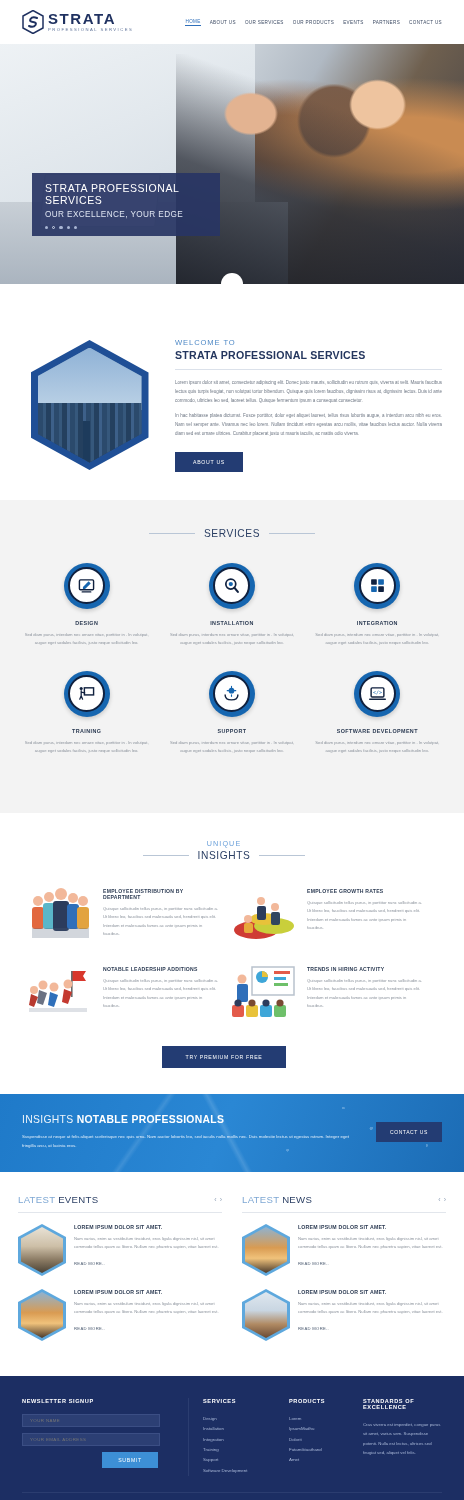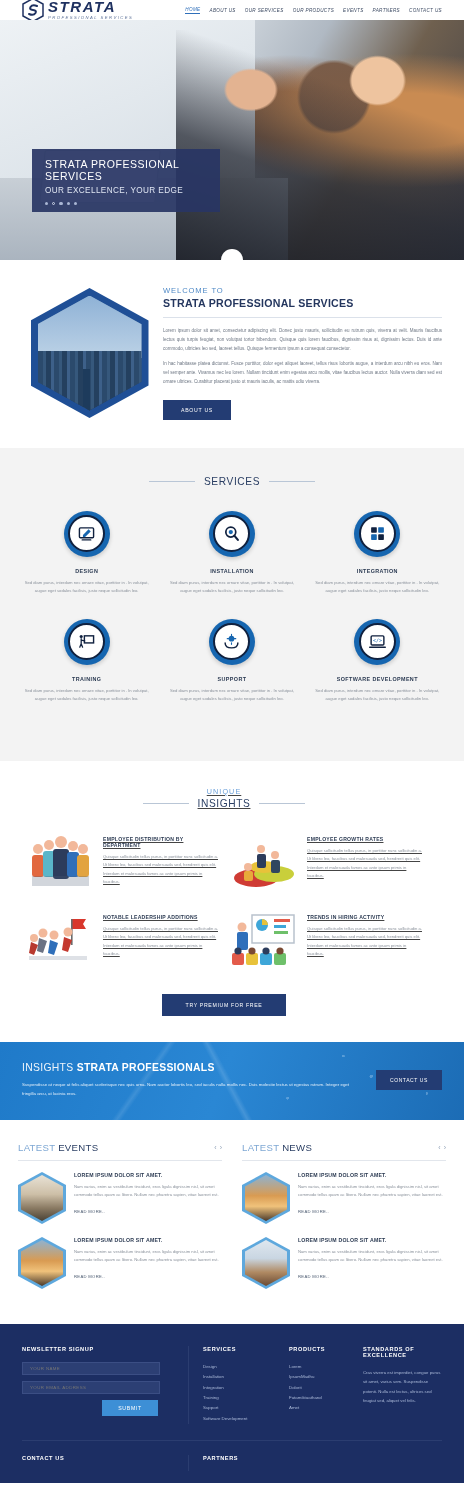--- a/index.html
+++ b/index.html
@@ -6,21 +6,21 @@
   html,body{width:464px;}
   body{
     font-family:"Liberation Sans", sans-serif;
     background:#ffffff;
     color:#444;
     -webkit-font-smoothing:antialiased;
   }
   .page{width:464px;position:relative;overflow:hidden;}
 
   
-  .header{height:20px;background:#fff;display:flex;align-items:center;padding:0 22px;font-style:italic;}
+  .header{height:44px;background:#fff;display:flex;align-items:center;padding:0 22px;}
   .logo{display:flex;align-items:center;gap:4px;}
   .logo-mark{width:22px;height:24px;position:relative;flex:none;}
   .logo-text{display:flex;flex-direction:column;line-height:1;}
   .logo-title{font-size:15px;font-weight:bold;letter-spacing:1.6px;color:#1f3160;}
   .logo-sub{font-size:4.2px;letter-spacing:1.45px;color:#5f7399;margin-top:2px;}
   .nav{margin-left:auto;display:flex;align-items:center;gap:9px;}
   .nav a{font-size:4.6px;letter-spacing:.35px;color:#3c4a63;text-decoration:none;white-space:nowrap;}
   .nav a.active{color:#2f6fba;border-bottom:1px solid #2f6fba;padding-bottom:1px;}
 
   
@@ -49,21 +49,21 @@
   .hero-title{font-size:10.5px;letter-spacing:.55px;color:#fff;font-weight:normal;}
   .hero-sub{font-size:8.2px;letter-spacing:.4px;color:#dfe5f2;margin-top:4px;}
   .hero-dots{display:flex;gap:4px;margin-top:7px;}
   .hero-dots i{width:3.2px;height:3.2px;border-radius:50%;background:#aab6d4;display:block;}
   .hero-dots i.on{background:transparent;border:1px solid #cfd8ea;}
   .scroll-btn{position:absolute;left:50%;bottom:-11px;transform:translateX(-50%);
     width:22px;height:22px;border-radius:50%;background:#fff;display:flex;align-items:center;
     justify-content:center;color:#7b8ba5;font-size:9px;box-shadow:0 0 3px rgba(0,0,0,.12);}
 
   
-  .welcome{padding:24px 22px 28px 22px;display:flex;gap:6px;align-items:flex-start;}
+  .welcome{padding:52px 22px 28px 22px;display:flex;gap:18px;align-items:flex-start;}
   .hexwrap{width:135px;flex:none;display:flex;justify-content:center;padding-top:4px;}
   .hex{width:118px;height:130px;position:relative;
     clip-path:polygon(50% 0,100% 25%,100% 75%,50% 100%,0 75%,0 25%);
     background:#1f4f96;display:flex;align-items:center;justify-content:center;}
   .hex-in{width:104px;height:115px;clip-path:polygon(50% 0,100% 25%,100% 75%,50% 100%,0 75%,0 25%);
     background:linear-gradient(180deg,#6d8fb5 0%,#4a6f99 38%,#2d4f78 62%,#1d3553 100%);position:relative;overflow:hidden;}
   .hex-in:after{content:"";position:absolute;left:0;right:0;bottom:18%;height:46%;
     background:
       linear-gradient(90deg,#263c57 0 7%,rgba(0,0,0,0) 7%),
       linear-gradient(90deg,rgba(0,0,0,0) 14%,#32506f 14% 20%,rgba(0,0,0,0) 20%),
@@ -99,21 +99,21 @@
     box-shadow:0 2px 4px rgba(0,0,0,.18);}
   .svc-ring:after{content:"";position:absolute;left:50%;bottom:-5px;transform:translateX(-50%) rotate(45deg);
     width:9px;height:9px;background:#1666b0;z-index:-1;}
   .svc-inner{width:37px;height:37px;border-radius:50%;background:#fff;border:2px solid #10213f;
     display:flex;align-items:center;justify-content:center;}
   .svc-inner svg{width:17px;height:17px;}
   .svc-name{font-size:5.4px;font-weight:bold;letter-spacing:.4px;color:#2b3a52;margin-top:11px;}
   .svc-desc{font-size:4.2px;line-height:1.9;color:#8a919b;margin-top:5px;}
 
   
-  .insights{background:#fff;padding:26px 36px 26px 20px;text-decoration:underline;}
+  .insights{background:#fff;padding:26px 36px 26px 20px;}
   .ins-grid{display:flex;flex-wrap:wrap;margin-top:24px;}
   .ins{width:50%;display:flex;gap:9px;padding:0 6px 20px 6px;}
   .ins-art{width:68px;height:58px;flex:none;position:relative;}
   .ins-body{flex:1;padding-top:3px;}
   .ins-title{font-size:5.1px;font-weight:bold;letter-spacing:.25px;color:#2b3a52;}
   .ins-desc{font-size:4.2px;line-height:2.05;color:#8a919b;margin-top:5px;}
   .try-wrap{text-align:center;margin-top:4px;}
   .btn-premium{display:inline-block;background:#233c73;color:#fff;font-size:5.2px;letter-spacing:.65px;
     padding:8px 24px;}
 
@@ -459,21 +459,21 @@
     </div>
     <div class="try-wrap">
       <a class="btn-premium">TRY PREMIUM FOR FREE</a>
     </div>
   </div>
 
   <div class="contact-band">
     <div class="cb-net"></div>
     <div class="cb-left">
       <div class="cb-title">
-        <span>INSIGHTS </span><b>STRATA PROFESSIONALS</b>
+        <span>INSIGHTS </span><b>NOTABLE PROFESSIONALS</b>
       </div>
       <div class="cb-text">Suspendisse at neque at felis aliquet scelerisque nec quis urna. Nam auctor lobortis leo, sed iaculis nulla mollis nec. Duis molestie lectus ut egestas rutrum. Integer eget fringilla arcu, at lacinia eros.</div>
     </div>
     <a class="btn-contact">CONTACT US</a>
   </div>
 
   <div class="latest">
 
     <div class="lat-col">
       <div class="lat-head">

